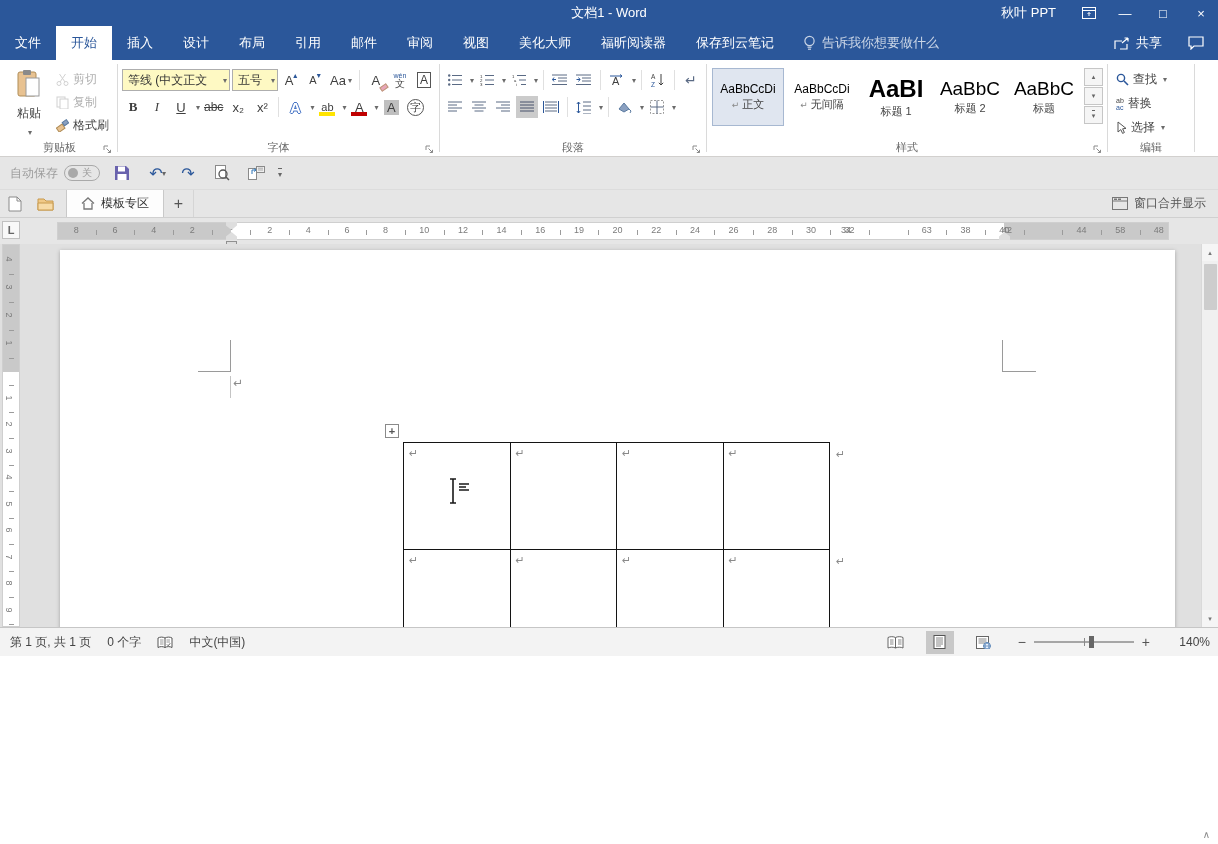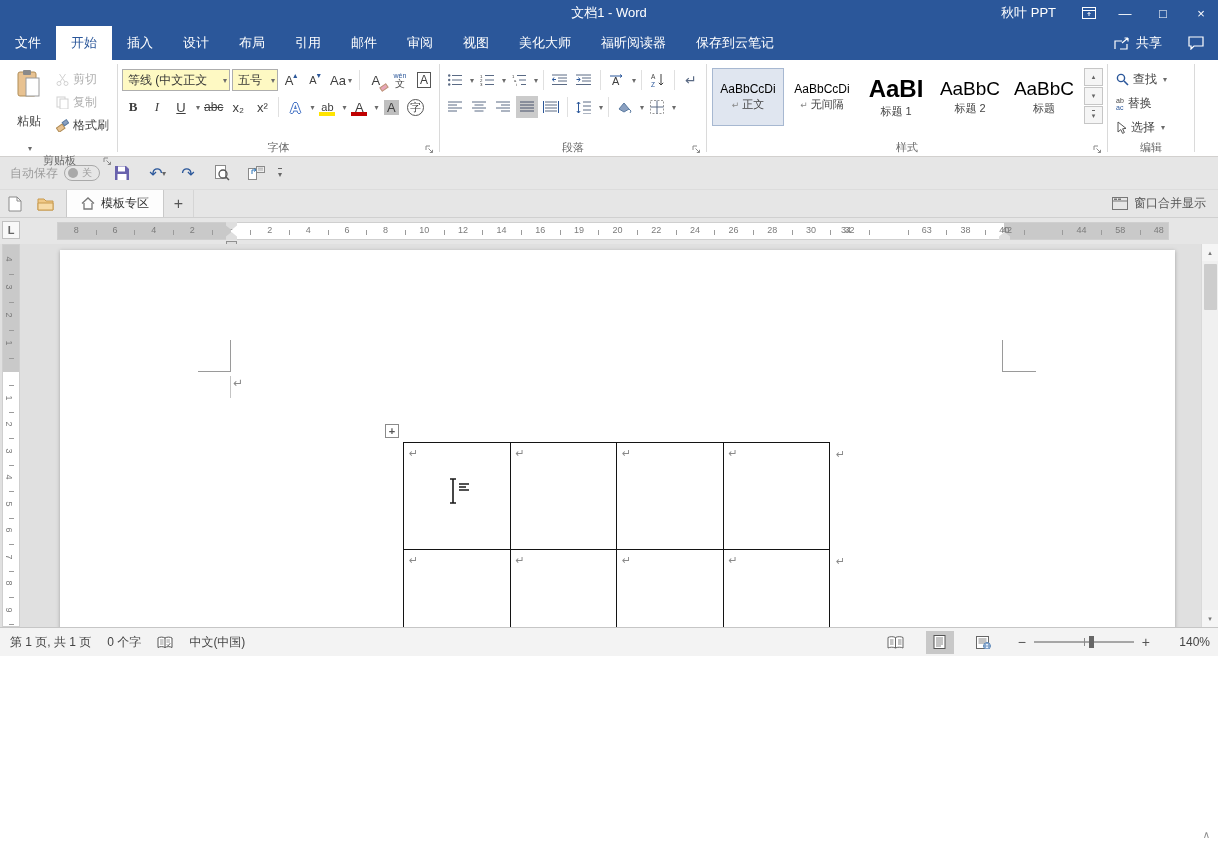--- a/index.html
+++ b/index.html
@@ -33,21 +33,21 @@
   .ribbon { height:97px; background:#fff; border-bottom:1px solid #d2d0ce; display:flex;
     flex:0 0 auto; padding:2px 0 0 2px; }
   .rgroup { display:flex; flex-direction:column; padding:2px 4px 0 4px; position:relative; }
   .rgroup .gbody { flex:1; display:flex; }
   .rgroup .glabel { height:17px; text-align:center; font-size:11px; color:#696969;
     display:flex; align-items:center; justify-content:center; position:relative; }
   .launcher { position:absolute; right:1px; bottom:2px; }
   .gsep { width:1px; background:#dadada; margin:2px 0 4px 0; }
 
   .bigbtn { width:46px; display:flex; flex-direction:column; align-items:center;
-    justify-content:flex-start; padding-top:5px; gap:14px; font-size:12px; color:#444; }
+    justify-content:flex-start; padding-top:5px; gap:6px; font-size:12px; color:#444; }
   .smallcol { display:flex; flex-direction:column; justify-content:flex-start; padding-top:4px; }
   .smallbtn { height:23px; display:flex; align-items:center; gap:4px; padding:0 4px;
     font-size:12px; color:#444; white-space:nowrap; }
   .smallbtn.disabled { color:#b1b1b1; }
   .smallbtn.disabled svg { opacity:.45; }
 
   .fontgrid { display:flex; flex-direction:column; gap:5px; padding-top:5px; }
   .frow { display:flex; align-items:center; gap:2px; }
   .combo { border:1px solid #aeaeae; background:#fef9c3; height:22px; display:flex;
     align-items:center; padding:0 2px 0 5px; font-size:12px; color:#333; }
@@ -223,20 +223,28 @@
     <div class="rtab">插入</div>
     <div class="rtab">设计</div>
     <div class="rtab">布局</div>
     <div class="rtab">引用</div>
     <div class="rtab">邮件</div>
     <div class="rtab">审阅</div>
     <div class="rtab">视图</div>
     <div class="rtab">美化大师</div>
     <div class="rtab">福昕阅读器</div>
     <div class="rtab">保存到云笔记</div>
+    <div class="tellme">
+      <svg width="13" height="16" viewBox="0 0 13 16">
+        <circle cx="6.5" cy="6" r="4.6" fill="none" stroke="rgba(255,255,255,.75)" stroke-width="1.2"></circle>
+        <line x1="4.5" y1="12.2" x2="8.5" y2="12.2" stroke="rgba(255,255,255,.75)" stroke-width="1.2"></line>
+        <line x1="5" y1="14.2" x2="8" y2="14.2" stroke="rgba(255,255,255,.75)" stroke-width="1.2"></line>
+      </svg>
+      <span>告诉我你想要做什么</span>
+    </div>
     <div class="spacer"></div>
     <div class="sharebox">
       <svg width="16" height="14" viewBox="0 0 16 14">
         <path d="M1 13 L1 5 L8 5" fill="none" stroke="#fff" stroke-width="1.2"></path>
         <path d="M6 13 L13 13 L13 8" fill="none" stroke="#fff" stroke-width="1.2"></path>
         <path d="M8 7 L14 2 M14 2 L10.5 2 M14 2 L14 5.5" fill="none" stroke="#fff" stroke-width="1.2"></path>
       </svg>
       <span>共享</span>
     </div>
     <div class="commentbtn">

